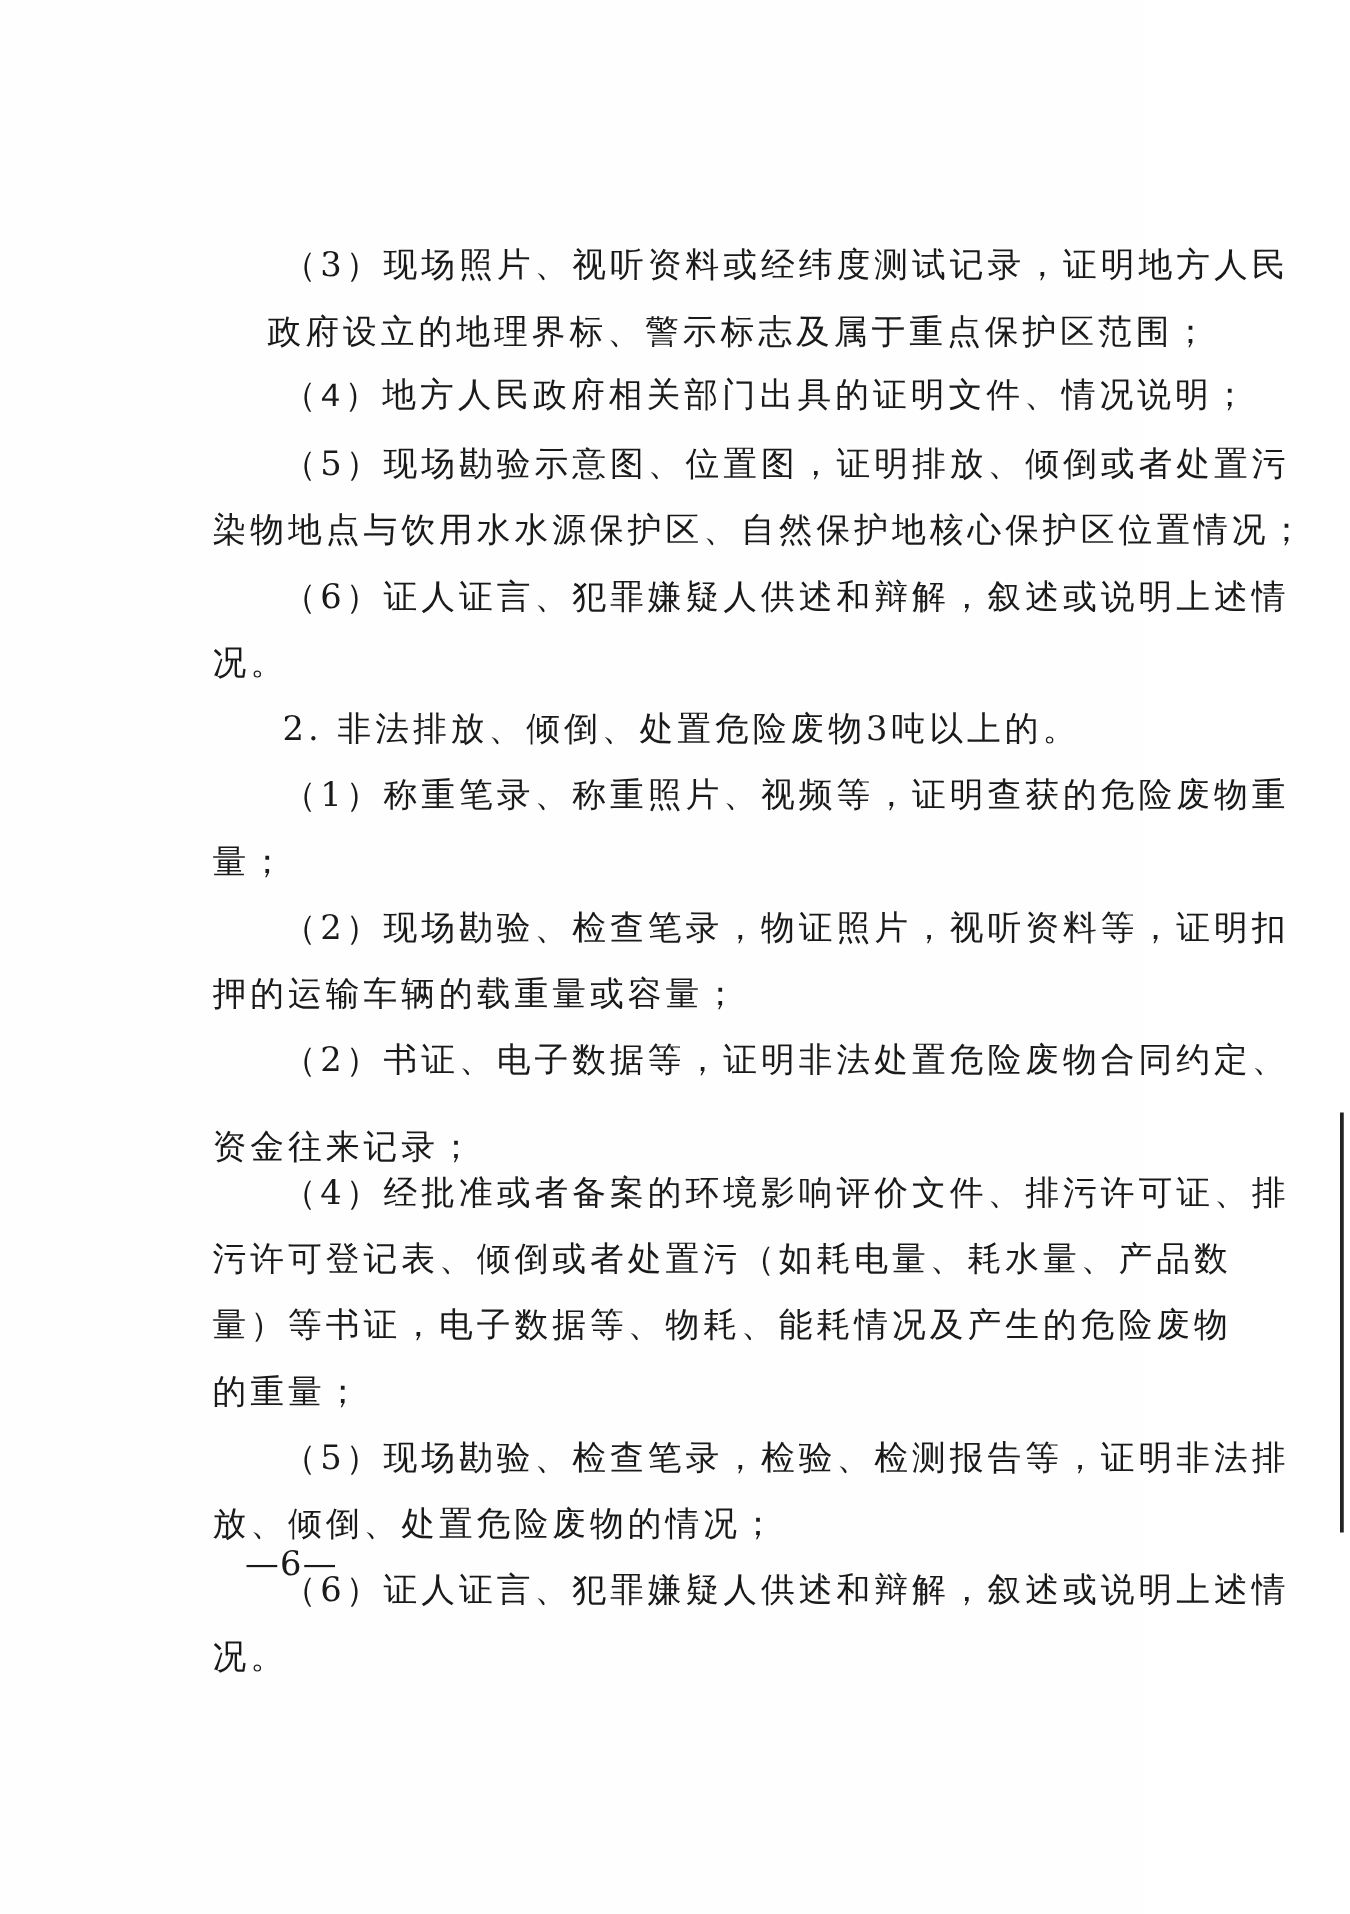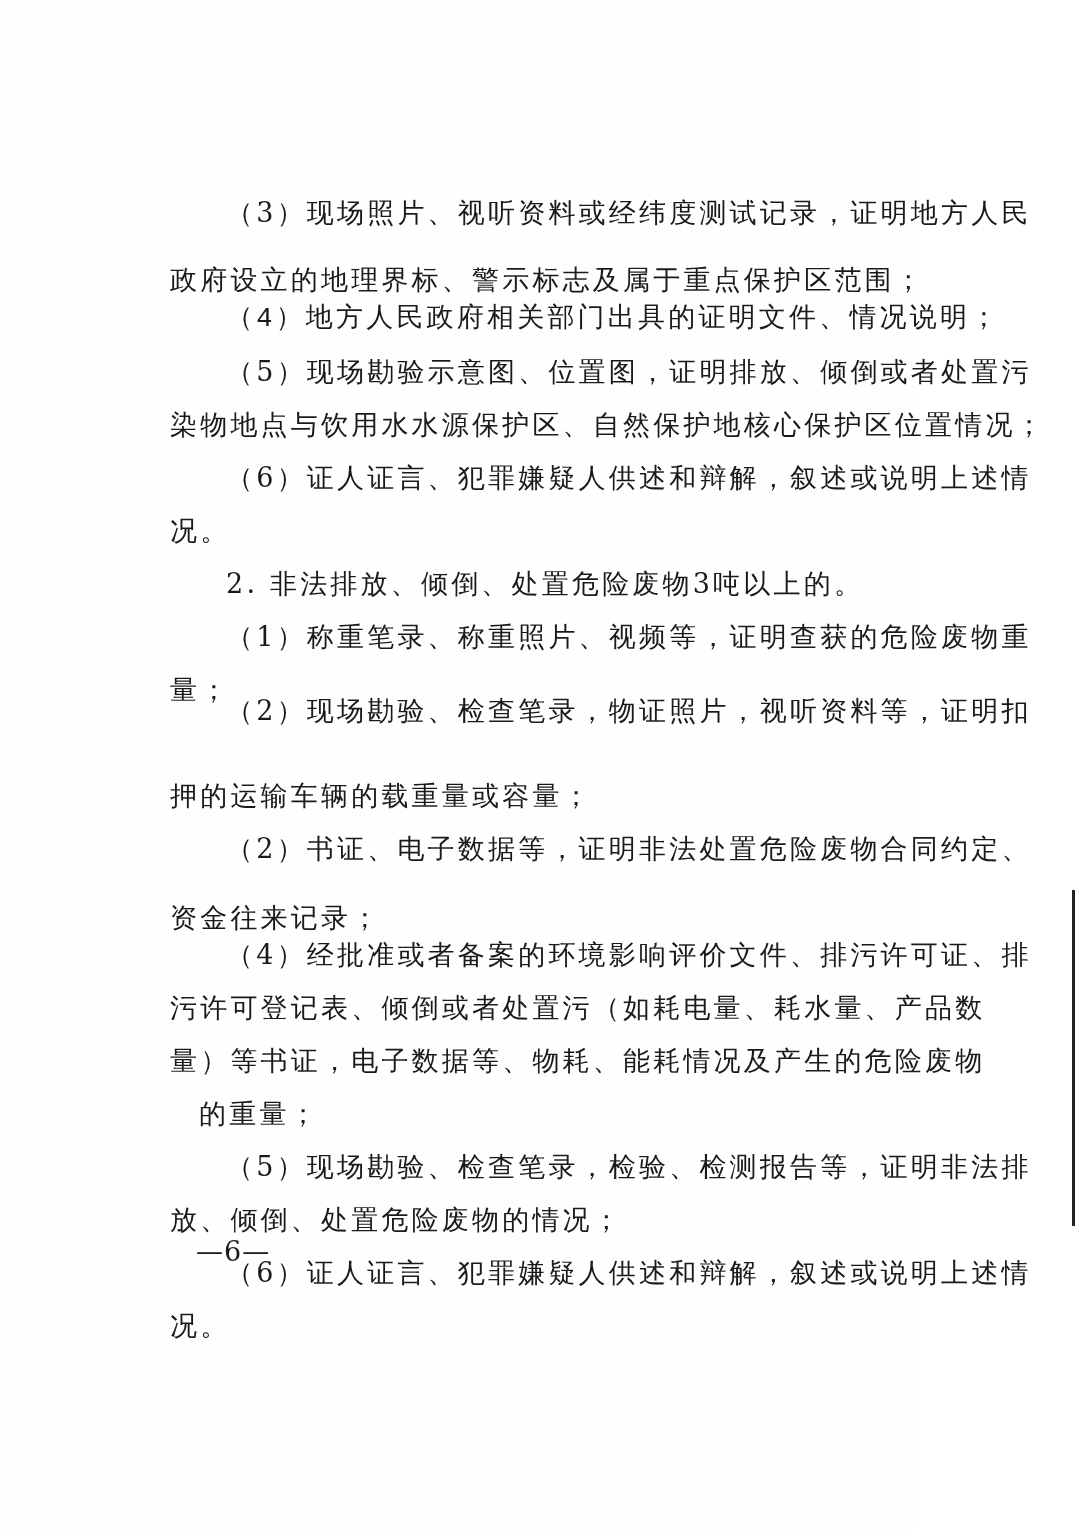--- a/index.html
+++ b/index.html
@@ -56,37 +56,37 @@
     height: 336px;
     background: #222222;
   }
 </style>
 </head>
 <body>
 
 <div class="page">
   <div class="body-text" id="body-text">
       <div class="line indent just" style="top: 0px;">（3）现场照片、视听资料或经纬度测试记录，证明地方人民</div>
-      <div class="line" style="top: 67px;">政府设立的地理界标、警示标志及属于重点保护区范围；</div>
+      <div class="line" style="top: 53px; margin-left: 44px;">政府设立的地理界标、警示标志及属于重点保护区范围；</div>
       <div class="line indent" style="top: 106px; font-family: Liberation Mono, monospace;">（4）地方人民政府相关部门出具的证明文件、情况说明；</div>
       <div class="line indent just" style="top: 159px;">（5）现场勘验示意图、位置图，证明排放、倾倒或者处置污</div>
       <div class="line just" style="top: 212px;">染物地点与饮用水水源保护区、自然保护地核心保护区位置情况；</div>
       <div class="line indent just" style="top: 265px;">（6）证人证言、犯罪嫌疑人供述和辩解，叙述或说明上述情</div>
       <div class="line" style="top: 318px;">况。</div>
       <div class="line indent" style="top: 371px;">2. 非法排放、倾倒、处置危险废物3吨以上的。</div>
       <div class="line indent just" style="top: 424px;">（1）称重笔录、称重照片、视频等，证明查获的危险废物重</div>
       <div class="line" style="top: 477px;">量；</div>
-      <div class="line indent just" style="top: 498px;">（2）现场勘验、检查笔录，物证照片，视听资料等，证明扣</div>
+      <div class="line indent just" style="top: 530px;">（2）现场勘验、检查笔录，物证照片，视听资料等，证明扣</div>
       <div class="line" style="top: 583px;">押的运输车辆的载重量或容量；</div>
       <div class="line indent just" style="top: 636px;">（2）书证、电子数据等，证明非法处置危险废物合同约定、</div>
       <div class="line" style="top: 689px; margin-top: 16px;">资金往来记录；</div>
       <div class="line indent just" style="top: 742px;">（4）经批准或者备案的环境影响评价文件、排污许可证、排</div>
       <div class="line just" style="top: 795px;">污许可登记表、倾倒或者处置污（如耗电量、耗水量、产品数</div>
       <div class="line just" style="top: 848px;">量）等书证，电子数据等、物耗、能耗情况及产生的危险废物</div>
-      <div class="line" style="top: 901px; margin-left: 29px;">的重量；</div>
+      <div class="line" style="top: 901px;">的重量；</div>
       <div class="line indent just" style="top: 954px;">（5）现场勘验、检查笔录，检验、检测报告等，证明非法排</div>
       <div class="line" style="top: 1007px;">放、倾倒、处置危险废物的情况；</div>
       <div class="line indent just" style="top: 1060px;">（6）证人证言、犯罪嫌疑人供述和辩解，叙述或说明上述情</div>
       <div class="line" style="top: 1113px;">况。</div>
     </div>
   <div class="footer-page">—6—</div>
   <div class="scan-edge"></div>
 </div>
 
 </body></html>

